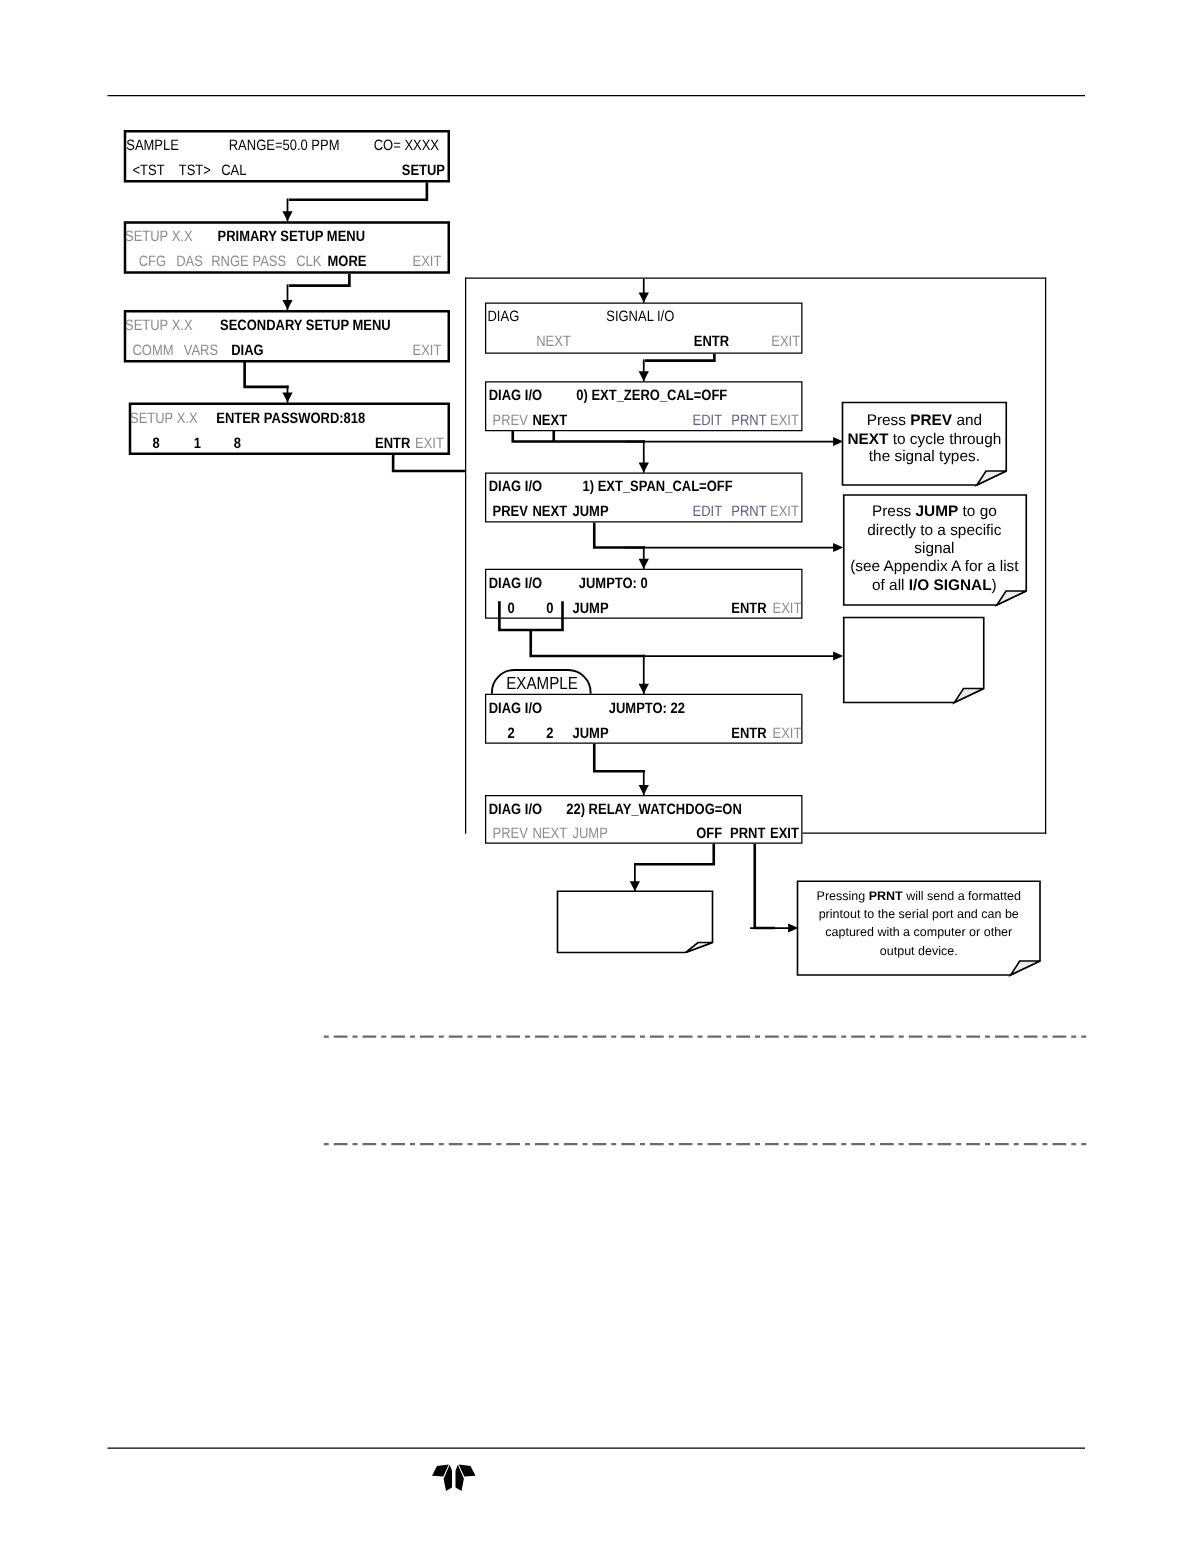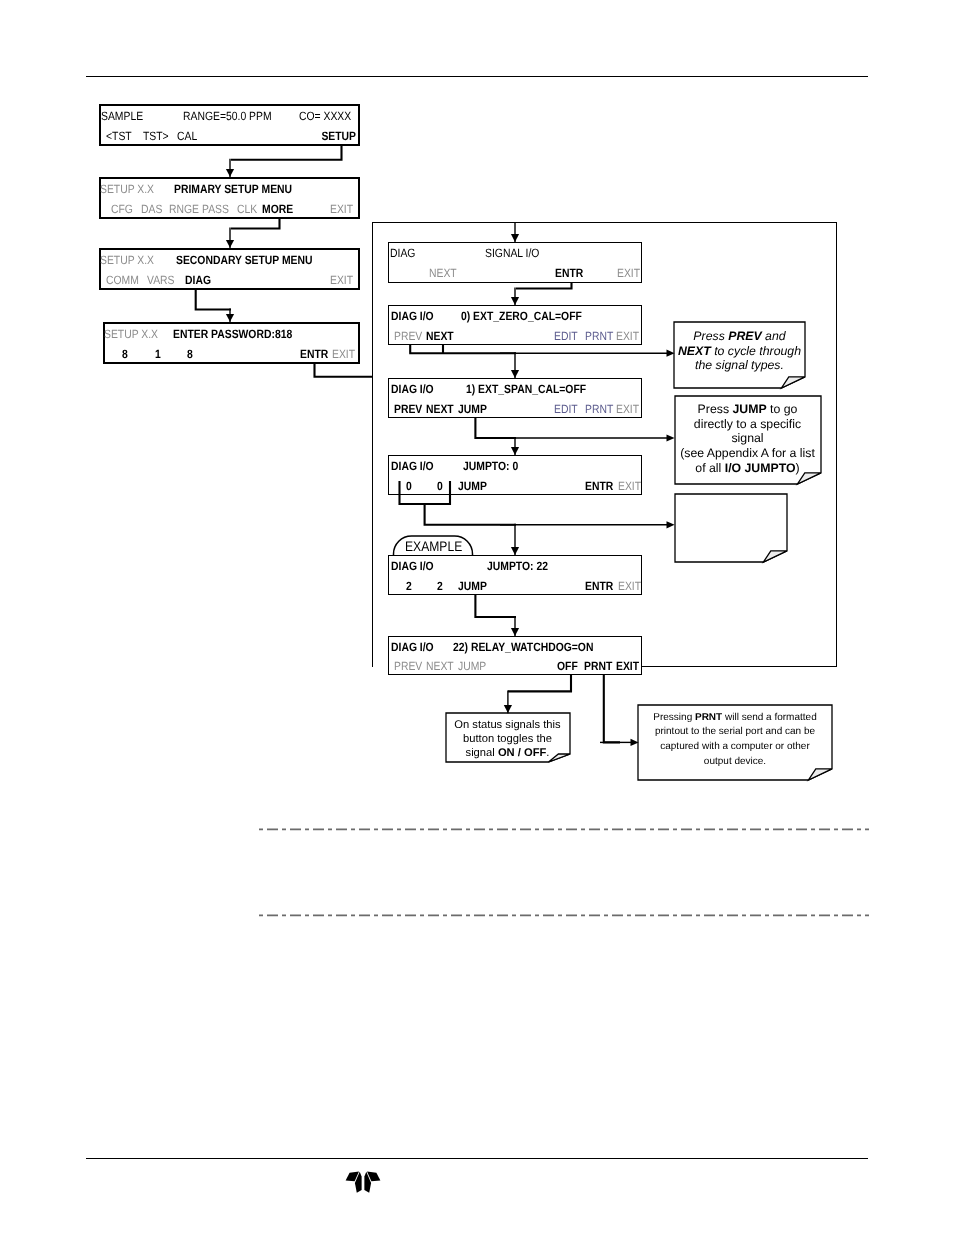--- a/index.html
+++ b/index.html
@@ -42,57 +42,54 @@
 
   <svg class="abs" width="36" height="26" viewBox="0 0 36 26" style="left:345px;top:1170px;">
     <g fill="#000">
       <path d="M14.0,1.5 L4.6,2.8 L0.6,10.6 L9.6,11.2 Z"></path>
       <path d="M22.0,1.5 L31.4,2.8 L35.4,10.6 L26.4,11.2 Z"></path>
       <path d="M14.7,1.7 L16.6,6.6 L16.6,20.0 L11.8,22.8 L9.9,13.0 Z"></path>
       <path d="M21.3,1.7 L19.4,6.6 L19.4,20.0 L24.2,22.8 L26.1,13.0 Z"></path>
     </g>
   </svg>
 
-  <div class="note" style="left:674px;top:321.5px;width:131px;height:48px;font-style:italic;">
+  <div class="note" style="left:674px;top:321.5px;width:131px;height:48px;">
     <svg width="133" height="68" viewBox="0 0 133 68" style="left:-1px;top:-1px;">
       <path d="M1,1 L132,1 L132,55.8 L108.5,67 L1,67 Z" fill="#fff" stroke="#000" stroke-width="1.3" stroke-linejoin="miter"></path>
       <path d="M115.8,55.8 L132,55.8 L108.5,67 Z" fill="#ececec" stroke="#000" stroke-width="1.3" stroke-linejoin="miter"></path>
     </svg>
     <div class="txt" style="top:7.5px;">Press <b>PREV</b> and
 <b>NEXT</b> to cycle through
 the signal types.</div>
   </div>
 
   <div class="note" style="left:674.5px;top:395.5px;width:146px;height:88px;">
     <svg width="148" height="90" viewBox="0 0 148 90" style="left:-1px;top:-1px;">
       <path d="M1,1 L147,1 L147,77.8 L123.5,89 L1,89 Z" fill="#fff" stroke="#000" stroke-width="1.3" stroke-linejoin="miter"></path>
       <path d="M130.8,77.8 L147,77.8 L123.5,89 Z" fill="#ececec" stroke="#000" stroke-width="1.3" stroke-linejoin="miter"></path>
     </svg>
     <div class="txt" style="top:6.5px;">Press <b>JUMP</b> to go
 directly to a specific
 signal
 (see Appendix A for a list
-of all <b>I/O JUMPTO</b>)</div>
+of all <b>I/O SIGNAL</b>)</div>
   </div>
 
   <div class="note" style="left:674.5px;top:493.5px;width:112px;height:68px;">
     <svg width="114" height="70" viewBox="0 0 114 70" style="left:-1px;top:-1px;">
       <path d="M1,1 L113,1 L113,57.8 L89.5,69 L1,69 Z" fill="#fff" stroke="#000" stroke-width="1.3" stroke-linejoin="miter"></path>
       <path d="M96.8,57.8 L113,57.8 L89.5,69 Z" fill="#ececec" stroke="#000" stroke-width="1.3" stroke-linejoin="miter"></path>
     </svg>
   </div>
 
   <div class="note" style="left:445.5px;top:713px;width:124px;height:49px;">
     <svg width="126" height="51" viewBox="0 0 126 51" style="left:-1px;top:-1px;">
       <path d="M1,1 L125,1 L125,42.0 L103.5,50 L1,50 Z" fill="#fff" stroke="#000" stroke-width="1.3" stroke-linejoin="miter"></path>
       <path d="M113.4,42.0 L125,42.0 L103.5,50 Z" fill="#ececec" stroke="#000" stroke-width="1.3" stroke-linejoin="miter"></path>
     </svg>
-    <div class="txt" style="top:5px;font-size:11.2px;line-height:14.2px;">On status signals this
-button toggles the
-signal <b>ON / OFF</b>.</div>
   </div>
 
   <div class="note" style="left:638px;top:704.5px;width:194px;height:75px;">
     <svg width="196" height="77" viewBox="0 0 196 77" style="left:-1px;top:-1px;">
       <path d="M1,1 L195,1 L195,64.8 L171.5,76 L1,76 Z" fill="#fff" stroke="#000" stroke-width="1.3" stroke-linejoin="miter"></path>
       <path d="M178.8,64.8 L195,64.8 L171.5,76 Z" fill="#ececec" stroke="#000" stroke-width="1.3" stroke-linejoin="miter"></path>
     </svg>
     <div class="txt" style="top:6px;font-size:10px;line-height:14.7px;">Pressing <b>PRNT</b> will send a formatted
 printout to the serial port and can be
 captured with a computer or other

